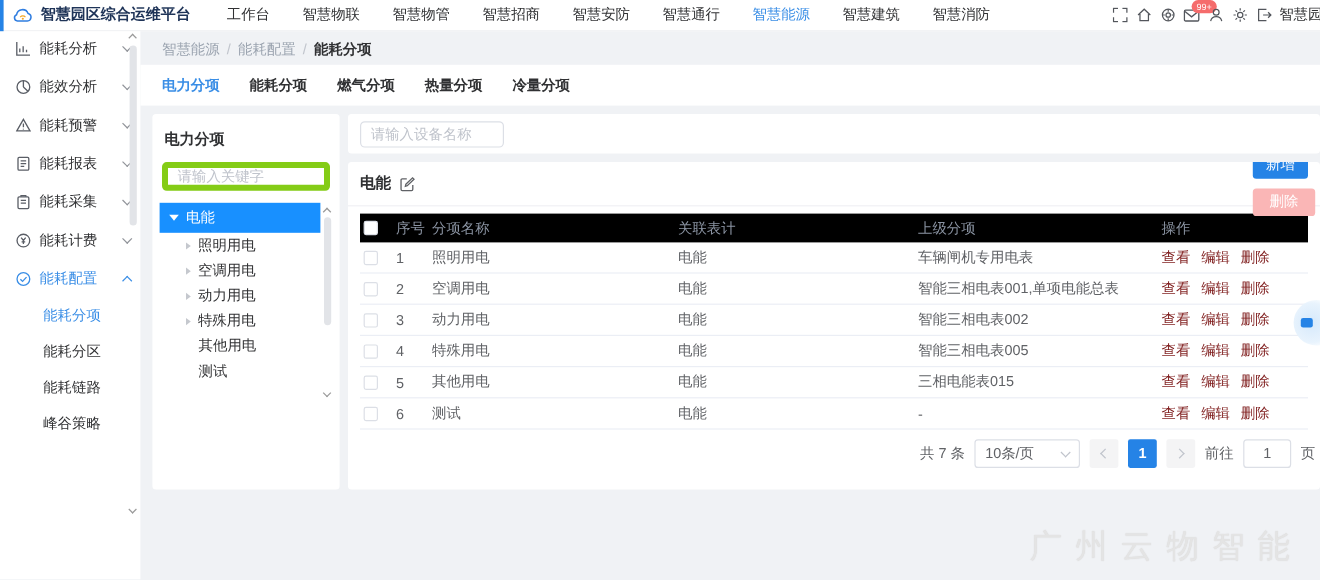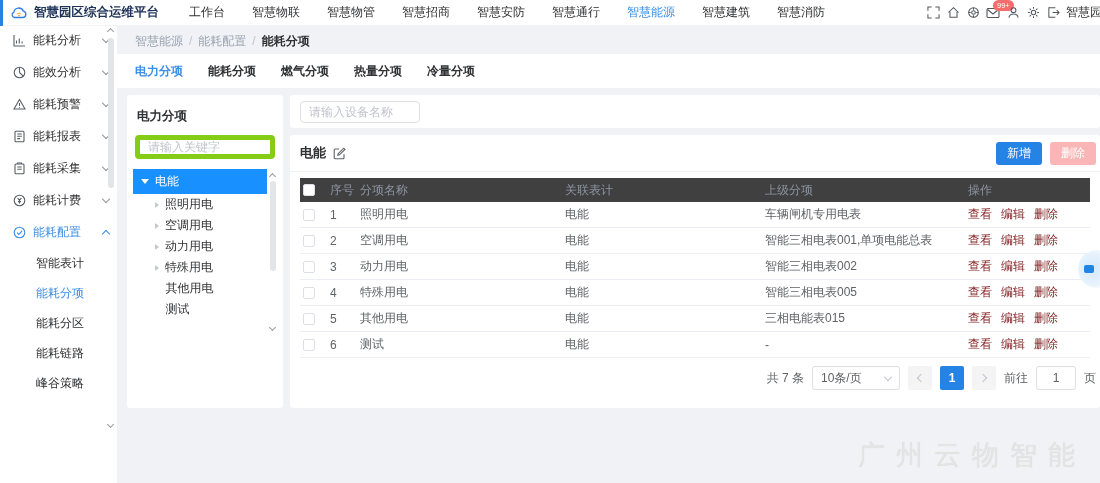--- a/index.html
+++ b/index.html
@@ -79,30 +79,30 @@
   .device-search { width:120px; height:22px; border:1px solid #dcdfe6; border-radius:4px; padding:0 8px;
                    font-size:12px; outline:none; color:#303133; font-family:"Liberation Sans",sans-serif; }
   .device-search::placeholder { color:#c0c4cc; }
 
   .main-card { position:absolute; left:290px; top:135px; right:0; height:273px; background:#fff;
                border-radius:3px; overflow:hidden; z-index:2; }
   .card-head { height:37px; display:flex; align-items:center; padding:0 10px; border-bottom:1px solid #f0f1f4; }
   .section-title { font-size:13px; font-weight:bold; color:#303133; }
   .edit-icon { margin-left:7px; display:flex; cursor:pointer; }
   .edit-icon svg { stroke:#606266; fill:none; stroke-width:1.1; }
-  .head-btns { margin-left:auto; display:flex; gap:8px; }
+  .head-btns { margin-left:auto; display:flex; gap:8px;flex-direction:column; }
   .btn { height:23px; padding:0 11px; border:none; border-radius:3px; font-size:12px; color:#fff;
          cursor:pointer; font-family:"Liberation Sans",sans-serif; }
   .btn-add { background:#2583e6; }
   .btn-del { background:#fab6b6; margin-right:-6px; }
 
   .table { margin:6px 10px 0; }
   .trow { display:grid; grid-template-columns:30px 30px 205px 200px 203px 1fr; align-items:center;
           height:26px; border-bottom:1px solid #ebeef5; color:#606266; }
-  .trow.thead { background:#404040; color:#8b94a3; height:24px; border-bottom:none; }
+  .trow.thead { background:#000000; color:#8b94a3; height:24px; border-bottom:none; }
   .cbx { width:12px; height:12px; border:1px solid #dcdfe6; border-radius:2px; background:#fff;
          margin-left:3px; cursor:pointer; }
   .acts { display:flex; gap:9px; }
   .link { color:#7f1d1d; cursor:pointer; white-space:nowrap; }
 
   .pager { height:40px; display:flex; align-items:center; justify-content:flex-end; gap:8px;
            padding-right:4px; color:#606266; }
   .pg-select { width:88px; height:24px; border:1px solid #dcdfe6; border-radius:3px; display:flex;
                align-items:center; padding:0 8px; gap:0; cursor:pointer; color:#606266; }
   .pg-select .chev { margin-left:auto; border-color:#c0c4cc; }
@@ -247,23 +247,20 @@
       <i class="chev"></i>
   </div>
   <div class="side-item active">
     <svg width="13" height="13" viewBox="0 0 13 13">
         <circle cx="6.5" cy="6.5" r="5.3"></circle>
         <path d="m4 6.7 1.8 1.8 3.3-3.6"></path>
       </svg>
     <span class="side-label">能耗配置</span>
       <i class="chev up"></i>
   </div>
-  <div class="side-sub">
-      <span>智能表计</span>
-    </div>
   <div class="side-sub active">
       <span>能耗分项</span>
     </div>
   <div class="side-sub">
       <span>能耗分区</span>
     </div>
   <div class="side-sub">
       <span>能耗链路</span>
     </div>
   <div class="side-sub">

